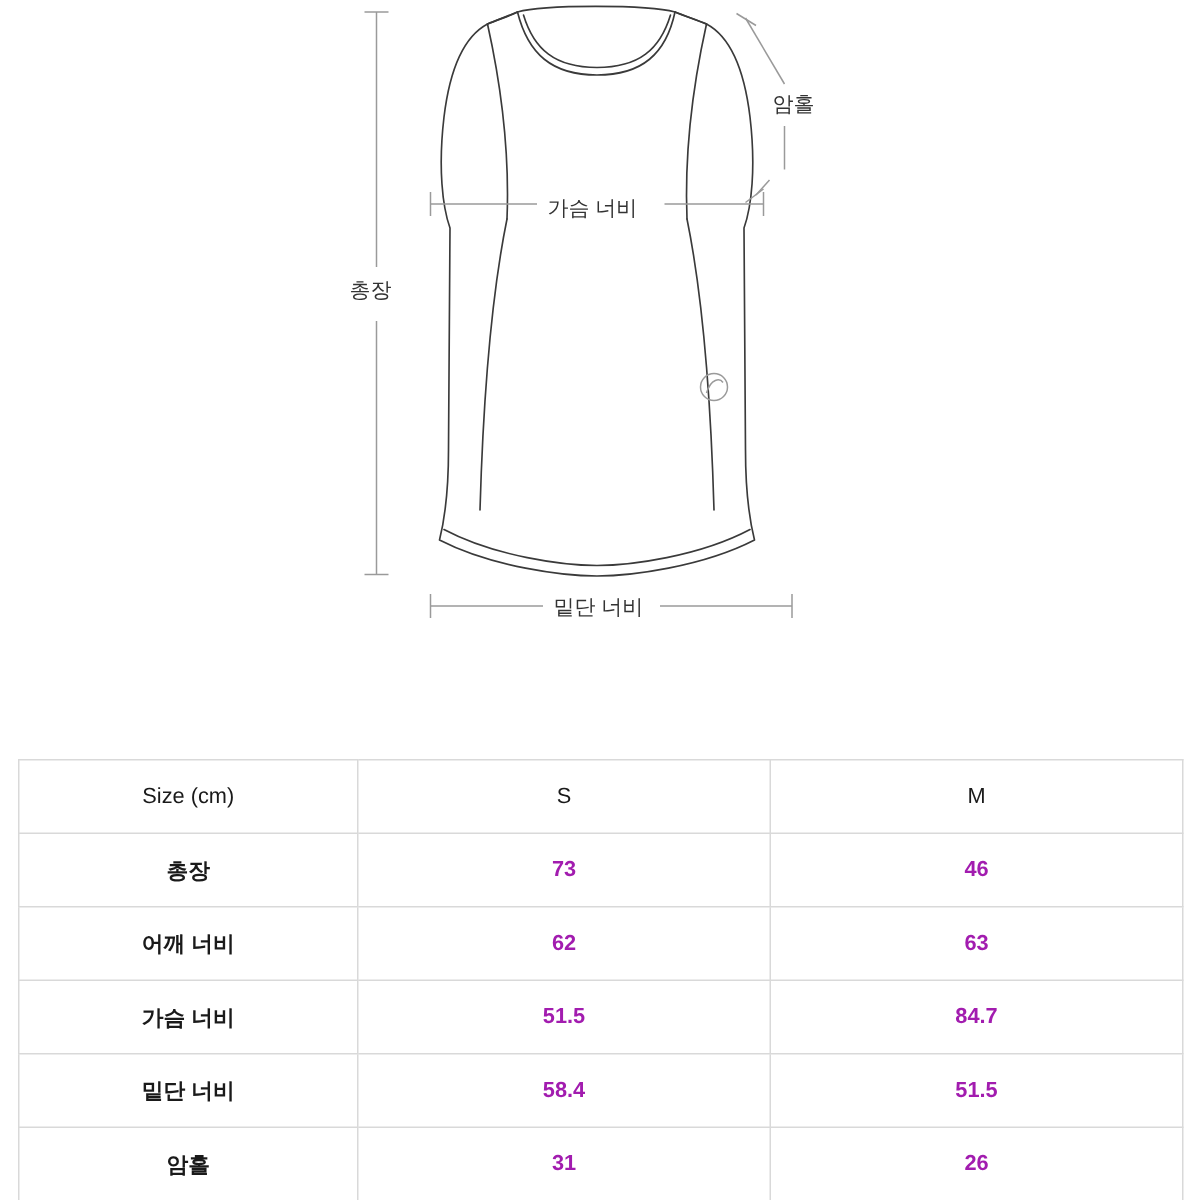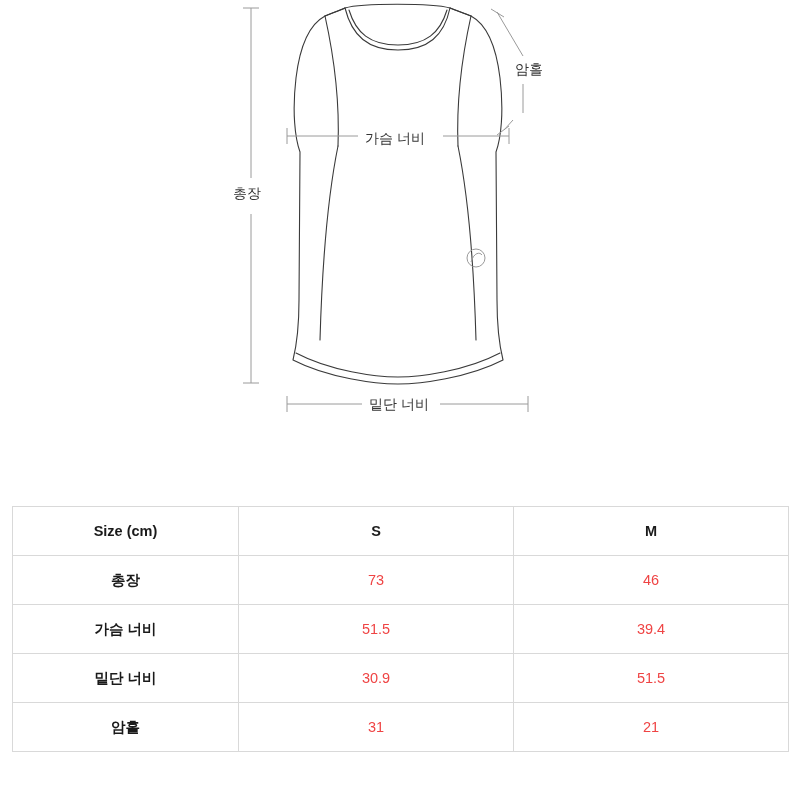--- a/index.html
+++ b/index.html
@@ -60,26 +60,26 @@
   #size-table col.c1 { width: 226px; }
   #size-table col.c2 { width: 275px; }
   #size-table col.c3 { width: 275px; }
   #size-table th,
   #size-table td {
     border: 1px solid #d9d9d9;
     height: 48px;
     text-align: center;
     vertical-align: middle;
     font-size: 14.5px;
+    font-weight: bold;
+    color: #a21caf;
+    padding: 0;
+  }
+  #size-table thead th {
     font-weight: normal;
-    color: #ef4444;
-    padding: 0;
-  }
-  #size-table thead th {
-    font-weight: bold;
     color: #1a1a1a;
   }
   #size-table tbody td:first-child {
     font-weight: bold;
     color: #1a1a1a;
   }
   #size-table tr:first-child th { border-top: 1px solid #d9d9d9; }
 </style>
 </head>
 <body>
@@ -184,30 +184,35 @@
         <th>M</th>
       </tr>
     </thead>
     <tbody>
       <tr>
         <td>총장</td>
         <td>73</td>
         <td>46</td>
       </tr>
       <tr>
+        <td>어깨 너비</td>
+        <td>62</td>
+        <td>63</td>
+      </tr>
+      <tr>
         <td>가슴 너비</td>
         <td>51.5</td>
-        <td>39.4</td>
+        <td>84.7</td>
       </tr>
       <tr>
         <td>밑단 너비</td>
-        <td>30.9</td>
+        <td>58.4</td>
         <td>51.5</td>
       </tr>
       <tr>
         <td>암홀</td>
         <td>31</td>
-        <td>21</td>
+        <td>26</td>
       </tr>
     </tbody>
   </table>
 
 </div>
 
 </body></html>

